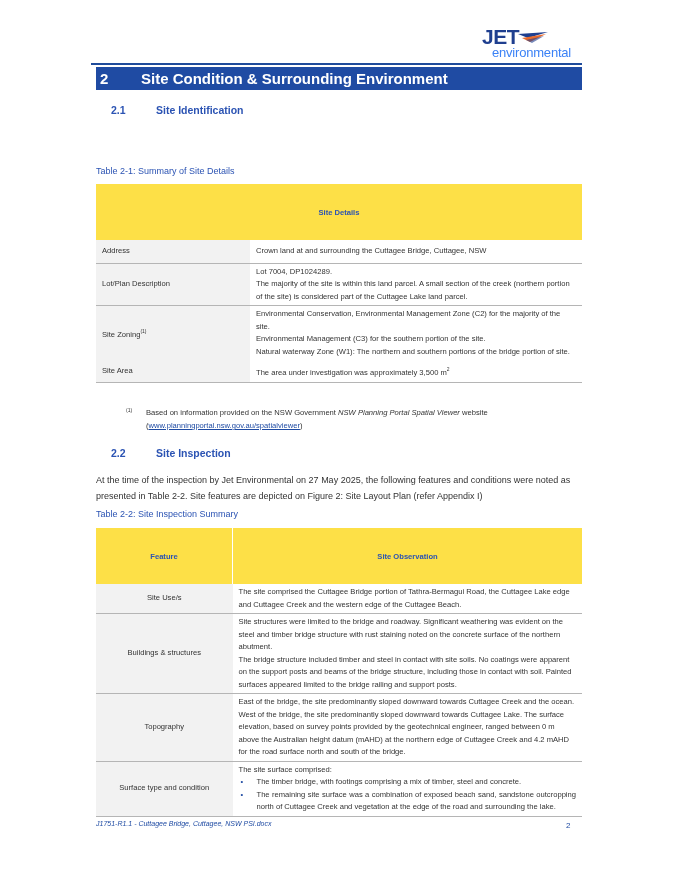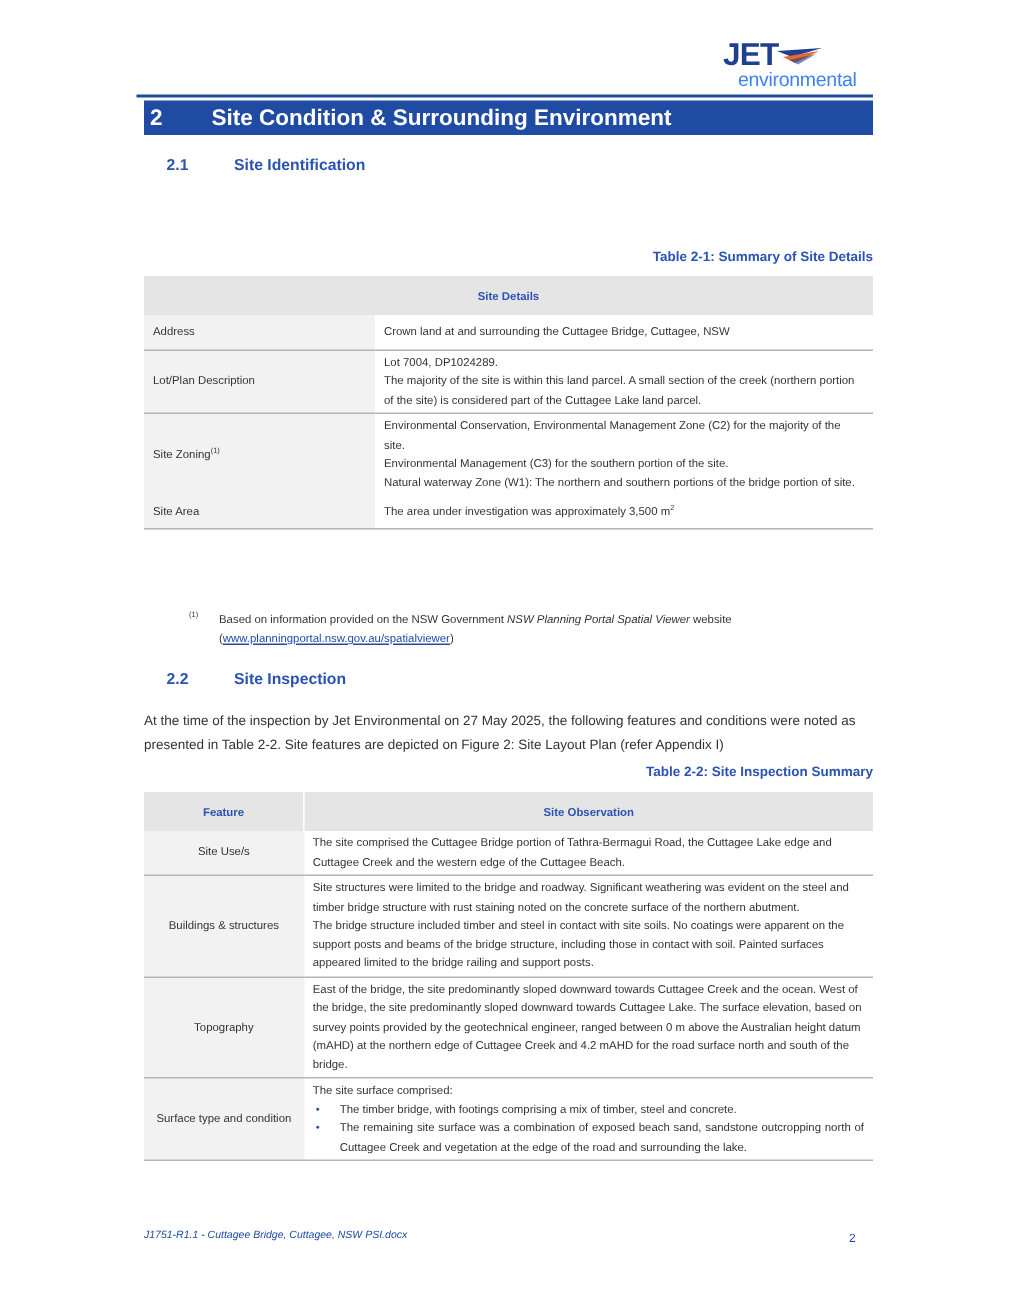--- a/index.html
+++ b/index.html
@@ -16,24 +16,24 @@
     .h1-bar { position: absolute; left: 96px; top: 67px; width: 486px; height: 23px; background: #1f4ba3; color: #fff; font-weight: bold; font-size: 15px; line-height: 23px; }
     .h1-num { position: absolute; left: 4px; }
     .h1-text { position: absolute; left: 45px; }
 
     .h2 { position: absolute; left: 111px; color: #2b53b3; font-weight: bold; font-size: 10.5px; }
     .h2 .num { position: absolute; left: 0; }
     .h2 .txt { position: absolute; left: 45px; white-space: nowrap; }
 
     .para { position: absolute; left: 96px; width: 486px; font-size: 9px; line-height: 16px; color: #333; }
 
-    .caption { position: absolute; left: 96px; width: 486px; text-align: right; color: #2b53b3; font-weight: bold; font-size: 9px; }
+    .caption { position: absolute; left: 96px; width: 486px; text-align: left; color: #2b53b3; font-weight: normal; font-size: 9px; }
 
     table.t { position: absolute; left: 96px; width: 486px; border-collapse: collapse; font-size: 7.6px; color: #333; }
-    table.t th { background: #e5e5e5; color: #2b53b3; font-weight: bold; height: 24px; padding: 1px; text-align: center; margin-left: 32px; }
+    table.t th { background: #fde047; color: #2b53b3; font-weight: bold; height: 24px; padding: 16px; text-align: center; margin-left: 32px; }
     table.t td { padding: 2px 6px; line-height: 12.5px; vertical-align: middle; border-bottom: 1px solid #b5b5b5; }
     table.t td.lbl { background: #f2f2f2; }
     table.t1 td.lbl { width: 142px; }
     table.t2 td.lbl { width: 92px; text-align: center; }
     table.t2 th.feat { width: 104px; border-right: 1px solid #fff; }
     ul.bl { margin: 0; padding-left: 18px; list-style: none; }
     ul.bl li { position: relative; }
     ul.bl li::before { content: "•"; position: absolute; left: -16px; color: #1f4ba3; }
 
     .footnote { position: absolute; left: 96px; top: 406px; width: 486px; font-size: 7.6px; line-height: 13px; }

